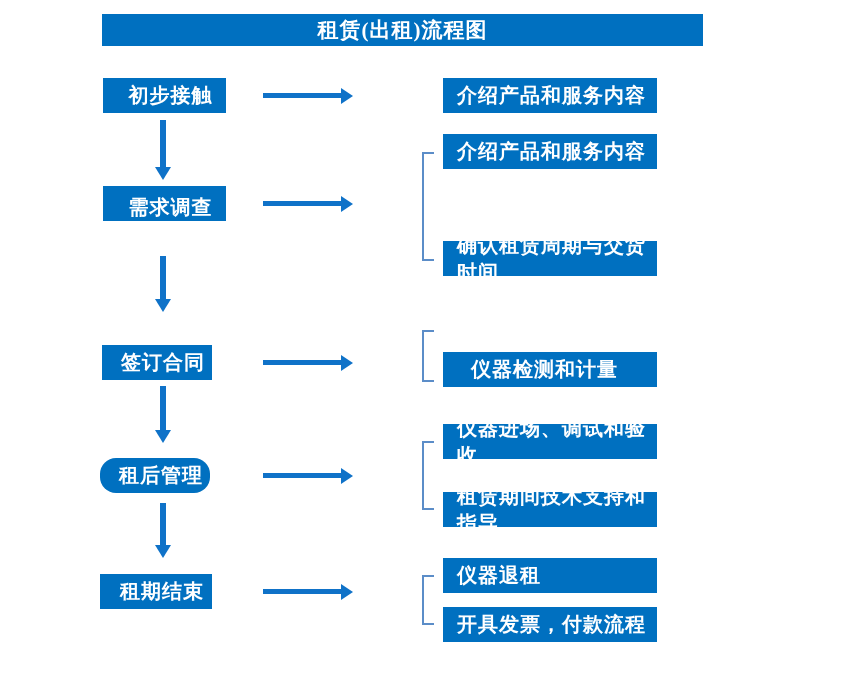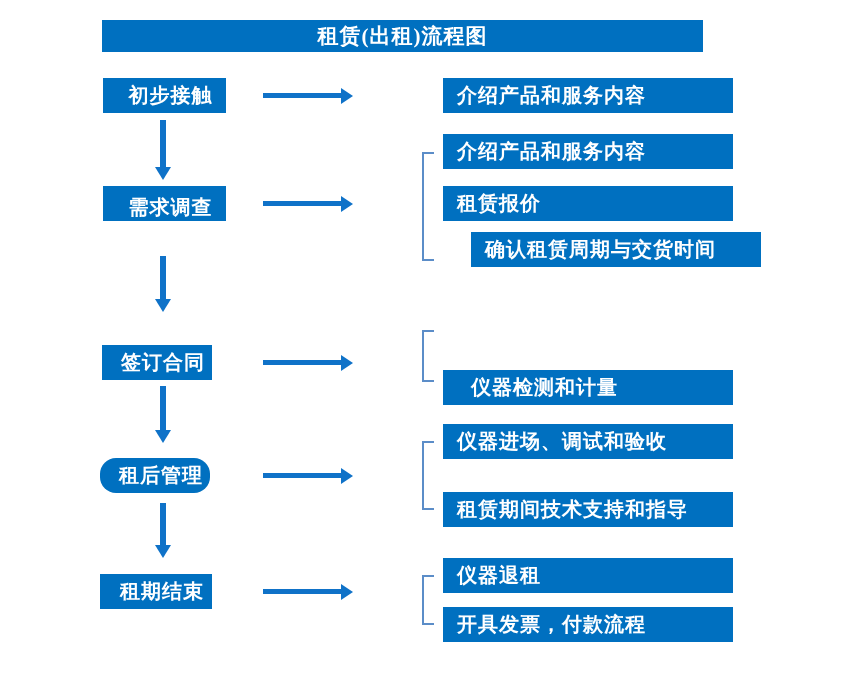--- a/index.html
+++ b/index.html
@@ -11,47 +11,47 @@
   }
   html,body{margin:0;padding:0;background:var(--pageBg);}
   .canvas{
     position:relative;
     width:844px;height:688px;
     background:var(--pageBg);
     overflow:hidden;
     font-family:"Liberation Serif","DejaVu Serif",serif;
   }
   .title-bar{
-    position:absolute;left:102px;top:20px;width:601px;height:32px;
+    position:absolute;left:102px;top:14px;width:601px;height:32px;
     background:var(--boxBlue);
     display:flex;align-items:center;justify-content:center;
   }
   .title-bar span{
     color:var(--textWhite);font-size:21px;font-weight:700;letter-spacing:1px;
   }
   .box{
     position:absolute;height:35px;background:var(--boxBlue);
     color:var(--textWhite);font-size:20px;font-weight:700;
     display:flex;align-items:center;letter-spacing:1px;
     box-sizing:border-box;
   }
   .stage{justify-content:center;padding-left:12px;}
-  .detail{left:443px;width:290px;padding-left:14px;justify-content:flex-start;}
+  .detail{left:443px;width:214px;padding-left:14px;justify-content:flex-start;}
 
   
   .s1{left:103px;top:78px;width:123px;}
   .s2{left:103px;top:186px;width:123px;align-items:flex-end;}
   .s3{left:102px;top:345px;width:110px;}
   .s4{left:100px;top:458px;width:110px;border-radius:16px;}
   .s5{left:100px;top:574px;width:112px;}
 
   
   .d1a{top:78px;}
-  .d2a{top:134px;} .d2b{top:186px;} .d2c{top:232px;margin-left:28px;}
-  .d3a{top:313px;} .d3b{top:370px;padding-left:28px;}
+  .d2a{top:134px;} .d2b{top:186px;} .d2c{top:241px;}
+  .d3a{top:313px;} .d3b{top:352px;padding-left:28px;}
   .d4a{top:424px;} .d4b{top:492px;}
   .d5a{top:558px;} .d5b{top:607px;}
 
   
   .h-arrow{
     position:absolute;left:263px;width:78px;height:5px;
     background:var(--arrowBlue);
   }
   .h-arrow::after{
     content:"";position:absolute;right:-12px;top:-5px;
@@ -115,23 +115,20 @@
   <div class="v-arrow v1"></div>
 
   <div class="box stage s2">
     <span>需求调查</span>
   </div>
   <div class="h-arrow h2"></div>
   <div class="bracket b2"></div>
   <div class="box detail d2a">
     <span>介绍产品和服务内容</span>
   </div>
-  <div class="box detail d2b">
-    <span>租赁报价</span>
-  </div>
   <div class="box detail d2c">
     <span>确认租赁周期与交货时间</span>
   </div>
   <div class="v-arrow v2"></div>
 
   <div class="box stage s3">
     <span>签订合同</span>
   </div>
   <div class="h-arrow h3"></div>
   <div class="bracket b3"></div>

